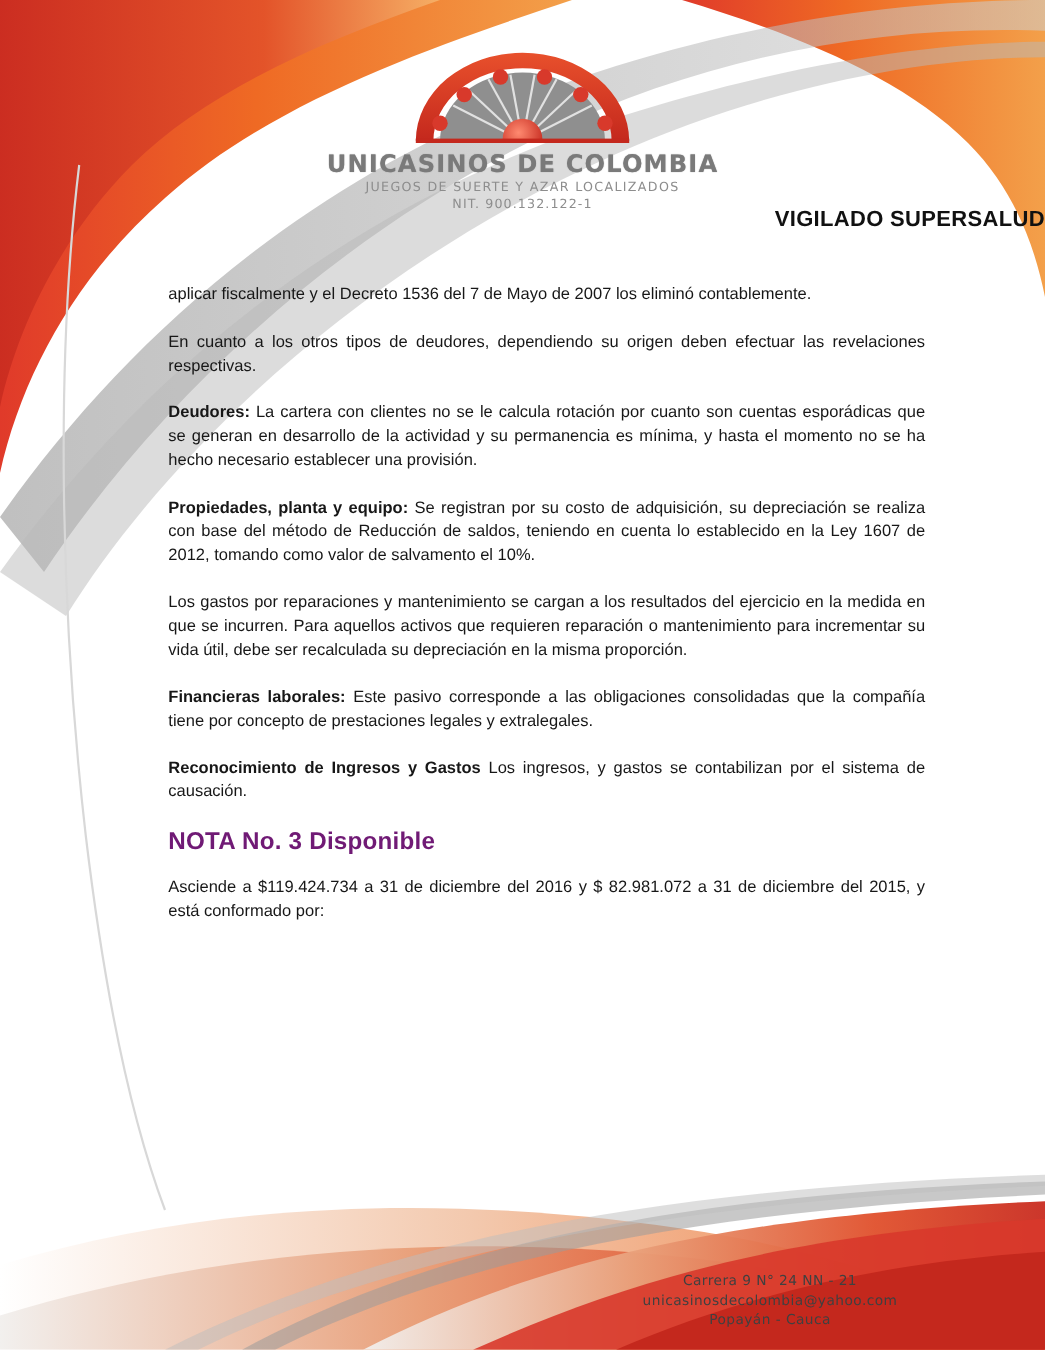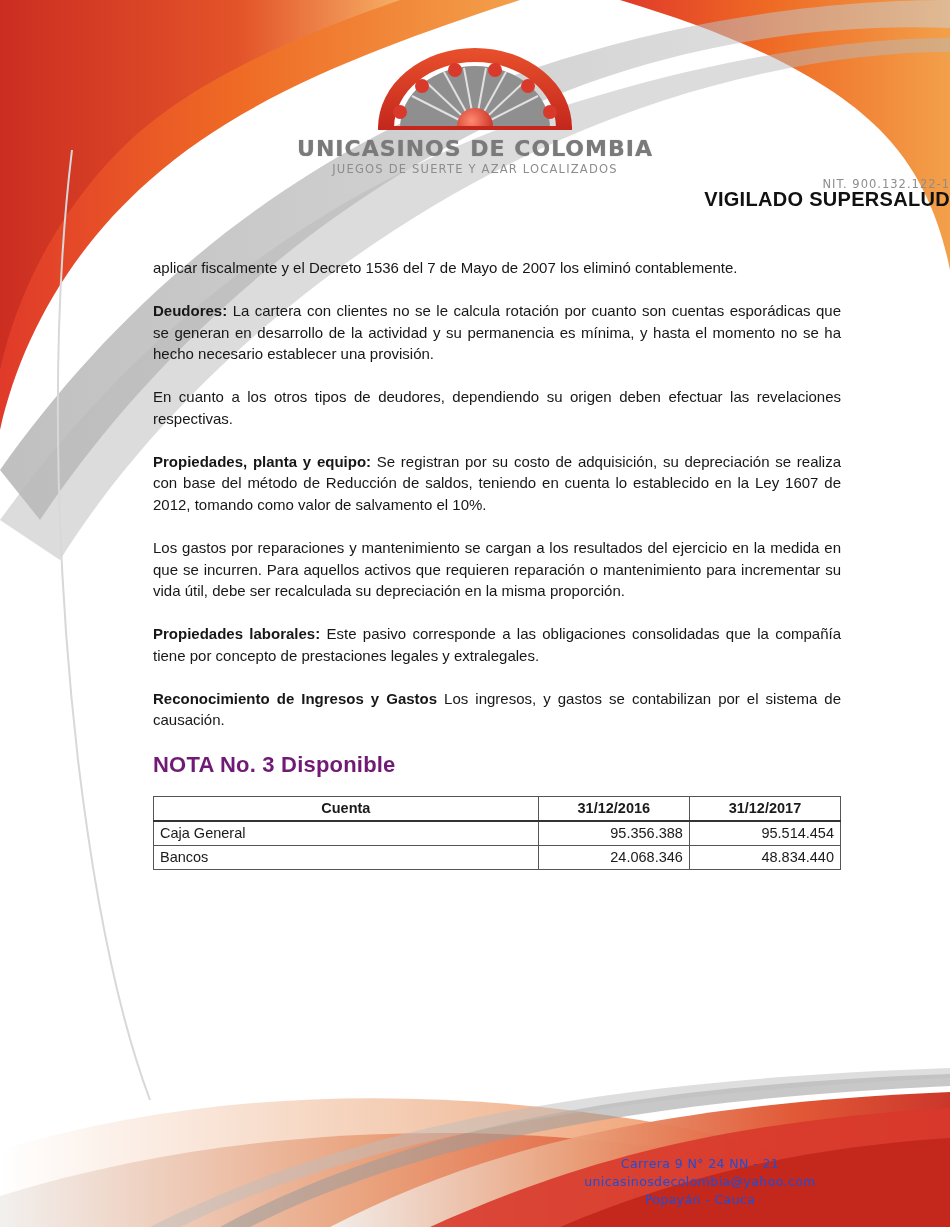--- a/index.html
+++ b/index.html
@@ -52,21 +52,20 @@
     letter-spacing: 1.2px;
     color: #8d8d8d;
     margin-top: 1px;
   }
   .logo-nit {
     font-family: "DejaVu Sans", sans-serif;
     font-size: 11.5px;
     letter-spacing: 1px;
     color: #8d8d8d;
     margin-top: 1px;
-    text-align: right;
   }
   .vigilado {
     position: absolute;
     left: 0; top: 188px;
     width: 950px;
     text-align: right;
     font-size: 20px;
     font-weight: bold;
     color: #111;
     letter-spacing: 0.3px;
@@ -122,21 +121,21 @@
   
   .footer-text {
     position: absolute;
     right: 40px;
     bottom: 18px;
     text-align: center;
     width: 420px;
     font-family: "DejaVu Sans", sans-serif;
     font-size: 12.5px;
     line-height: 1.45;
-    color: #1d4ed8;
+    color: #404040;
     letter-spacing: 0.4px;
   }
   .footer-text div { white-space: nowrap; }
 </style>
 </head>
 <body>
 
 <div class="page">
 
   <svg class="deco" viewBox="0 0 950 1227" preserveAspectRatio="none">
@@ -233,57 +232,37 @@
     <div class="logo-sub">JUEGOS DE SUERTE Y AZAR LOCALIZADOS</div>
     <div class="logo-nit">NIT. 900.132.122-1</div>
   </div>
 
   <div class="vigilado">VIGILADO SUPERSALUD</div>
 
   <div class="content">
 
     <p class="para">aplicar fiscalmente y el Decreto 1536 del 7 de Mayo de 2007 los eliminó contablemente.</p>
 
+    <p class="para">En cuanto a los otros tipos de deudores, dependiendo su origen deben efectuar las revelaciones respectivas.</p>
+
     <p class="para"><span class="b">Deudores:</span><span> La cartera con clientes no se le calcula rotación por cuanto son cuentas esporádicas que se generan en desarrollo de la actividad y su permanencia es mínima, y hasta el momento no se ha hecho necesario establecer una provisión.</span></p>
 
-    <p class="para">En cuanto a los otros tipos de deudores, dependiendo su origen deben efectuar las revelaciones respectivas.</p>
-
     <p class="para"><span class="b">Propiedades, planta y equipo:</span><span> Se registran por su costo de adquisición, su depreciación se realiza con base del método de Reducción de saldos, teniendo en cuenta lo establecido en la Ley 1607 de 2012, tomando como valor de salvamento el 10%.</span></p>
 
     <p class="para">Los gastos por reparaciones y mantenimiento se cargan a los resultados del ejercicio en la medida en que se incurren. Para aquellos activos que requieren reparación o mantenimiento para incrementar su vida útil, debe ser recalculada su depreciación en la misma proporción.</p>
 
 
-    <p class="para"><span class="b">Propiedades laborales:</span><span> Este pasivo corresponde a las obligaciones consolidadas que la compañía tiene por concepto de prestaciones legales y extralegales.</span></p>
+    <p class="para"><span class="b">Financieras laborales:</span><span> Este pasivo corresponde a las obligaciones consolidadas que la compañía tiene por concepto de prestaciones legales y extralegales.</span></p>
 
     <p class="para"><span class="b">Reconocimiento de Ingresos y Gastos</span><span> Los ingresos, y gastos se contabilizan por el sistema de causación.</span></p>
 
     <h2 class="note-title">NOTA No. 3 Disponible</h2>
 
-
-    <table class="fin">
-      <thead>
-        <tr>
-          <th class="c-cuenta">Cuenta</th>
-          <th>31/12/2016</th>
-          <th>31/12/2017</th>
-        </tr>
-      </thead>
-      <tbody>
-        <tr>
-          <td class="label">Caja General</td>
-          <td class="num">95.356.388</td>
-          <td class="num">95.514.454</td>
-        </tr>
-        <tr>
-          <td class="label">Bancos</td>
-          <td class="num">24.068.346</td>
-          <td class="num">48.834.440</td>
-        </tr>
-      </tbody>
-    </table>
+    <p class="para">Asciende a $119.424.734 a 31 de diciembre del 2016 y $  82.981.072 a 31 de diciembre del 2015, y está conformado por:</p>
+
   </div>
 
   <div class="footer-text">
     <div>Carrera 9 N° 24 NN - 21</div>
     <div>unicasinosdecolombia@yahoo.com</div>
     <div>Popayán - Cauca</div>
   </div>
 
 </div>
 

